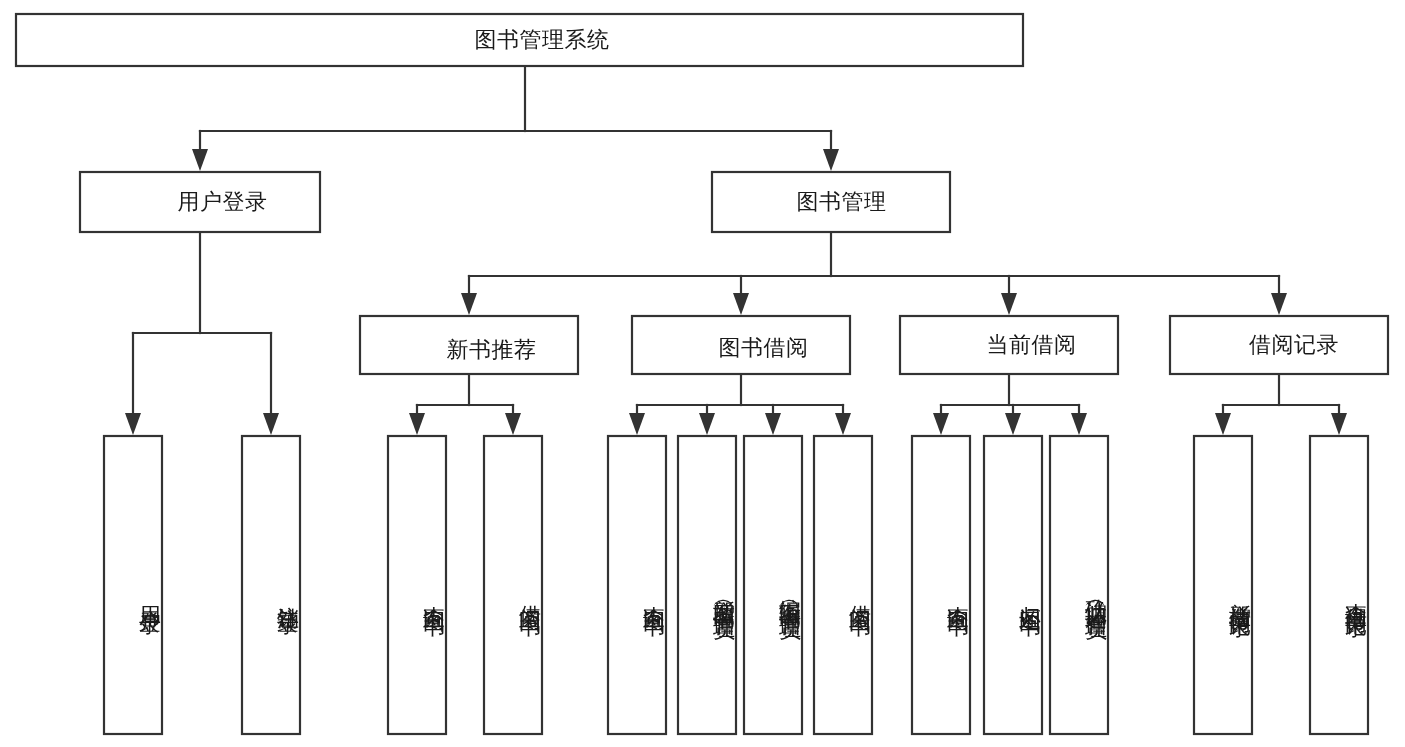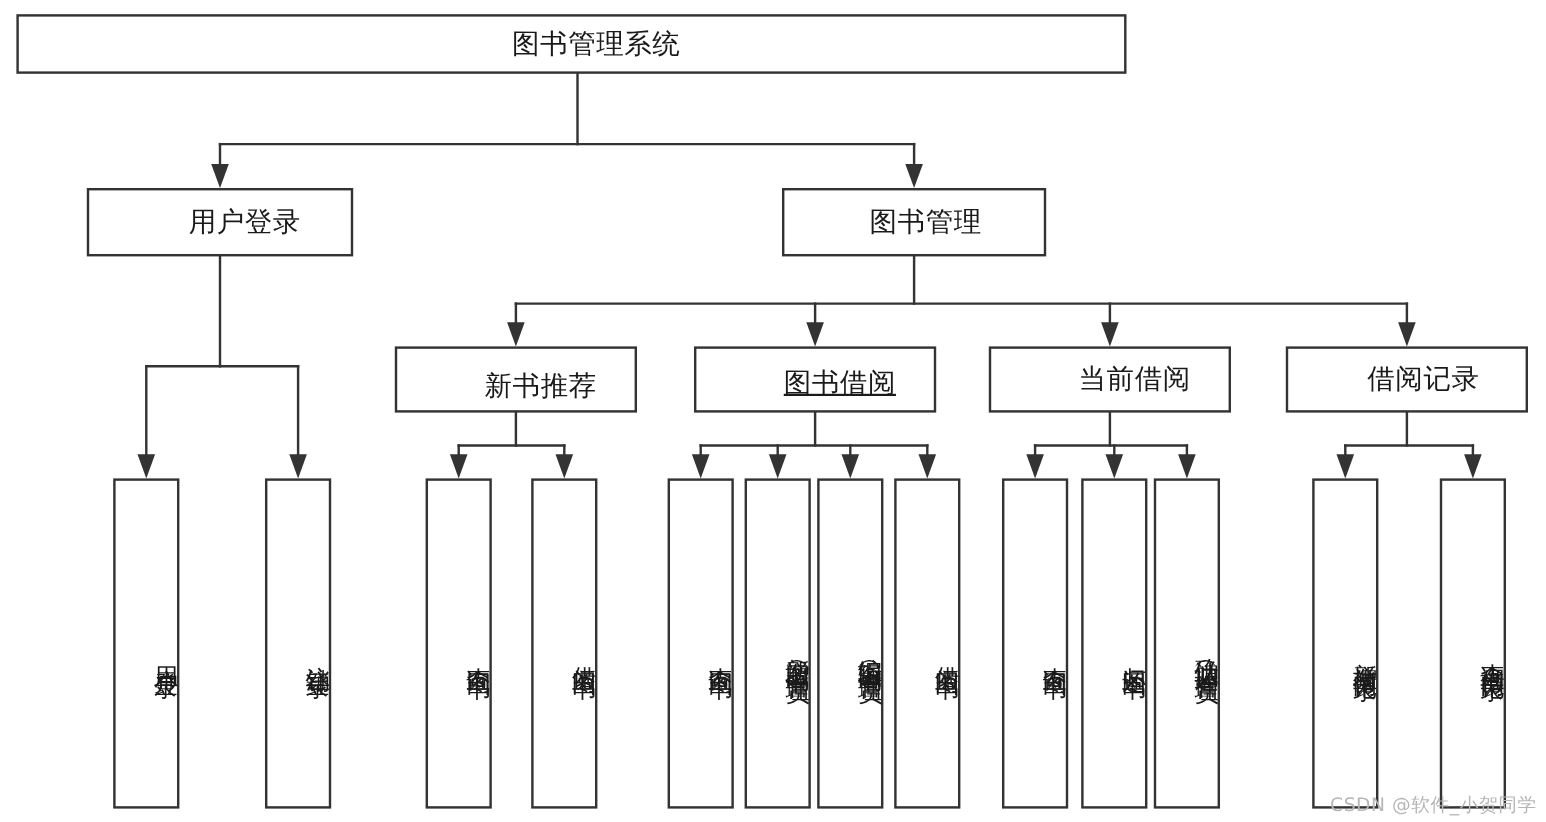--- a/index.html
+++ b/index.html
@@ -44,21 +44,21 @@
     position: absolute;
     display: flex;
     align-items: center;
     justify-content: center;
     color: #1a1a1a;
     font-family: "DejaVu Sans", "Liberation Sans", sans-serif;
     pointer-events: none;
     box-sizing: border-box;
   }
   .node-label.horizontal {
-    font-size: 25px;
+    font-size: 22px;
     letter-spacing: 0.5px;
     line-height: 1.2;
     padding-left: 45px;
   }
   .node-label.vertical {
     writing-mode: vertical-rl;
     text-orientation: upright;
     font-size: 22px;
     letter-spacing: 3px;
     line-height: 1.05;
@@ -177,28 +177,27 @@
 
   <div id="label-layer">
       <div class="node-label horizontal" style="left: 16px; top: 14px; width: 1007px; height: 52px;">图书管理系统</div>
       <div class="node-label horizontal" style="left: 80px; top: 172px; width: 240px; height: 60px;">用户登录</div>
       <div class="node-label vertical" style="left: 104px; top: 436px; width: 58px; height: 298px;">用户登录</div>
       <div class="node-label vertical" style="left: 242px; top: 436px; width: 58px; height: 298px;">注销登录</div>
       <div class="node-label horizontal" style="left: 700px; top: 172px; width: 238px; height: 60px;">图书管理</div>
       <div class="node-label horizontal" style="left: 360px; top: 316px; width: 218px; height: 69px;">新书推荐</div>
       <div class="node-label vertical" style="left: 388px; top: 436px; width: 58px; height: 298px;">查询图书</div>
       <div class="node-label vertical" style="left: 484px; top: 436px; width: 58px; height: 298px;">借阅图书</div>
-      <div class="node-label horizontal" style="left: 632px; top: 316px; width: 218px; height: 64px; text-decoration: underline;">图书借阅</div>
+      <div class="node-label horizontal" style="left: 632px; top: 316px; width: 218px; height: 64px;">图书借阅</div>
       <div class="node-label vertical" style="left: 608px; top: 436px; width: 58px; height: 298px;">查询图书</div>
       <div class="node-label vertical" style="left: 678px; top: 436px; width: 58px; height: 298px;">新增图书（管理员）</div>
       <div class="node-label vertical" style="left: 744px; top: 436px; width: 58px; height: 298px;">编辑图书（管理员）</div>
       <div class="node-label vertical" style="left: 814px; top: 436px; width: 58px; height: 298px;">借阅图书</div>
       <div class="node-label horizontal" style="left: 900px; top: 316px; width: 218px; height: 58px; border-radius: 22px;">当前借阅</div>
       <div class="node-label vertical" style="left: 912px; top: 436px; width: 58px; height: 298px;">查询图书</div>
       <div class="node-label vertical" style="left: 984px; top: 436px; width: 58px; height: 298px;">归还图书</div>
       <div class="node-label vertical" style="left: 1050px; top: 436px; width: 58px; height: 298px;">确认归还（管理员）</div>
       <div class="node-label horizontal" style="left: 1170px; top: 316px; width: 203px; height: 58px;">借阅记录</div>
       <div class="node-label vertical" style="left: 1194px; top: 436px; width: 58px; height: 298px;">新增借阅记录</div>
       <div class="node-label vertical" style="left: 1310px; top: 436px; width: 58px; height: 298px;">查询借阅记录</div>
     </div>
 
-  <div class="watermark">CSDN @软件_小贺同学</div>
 </div>
 
 </body></html>

